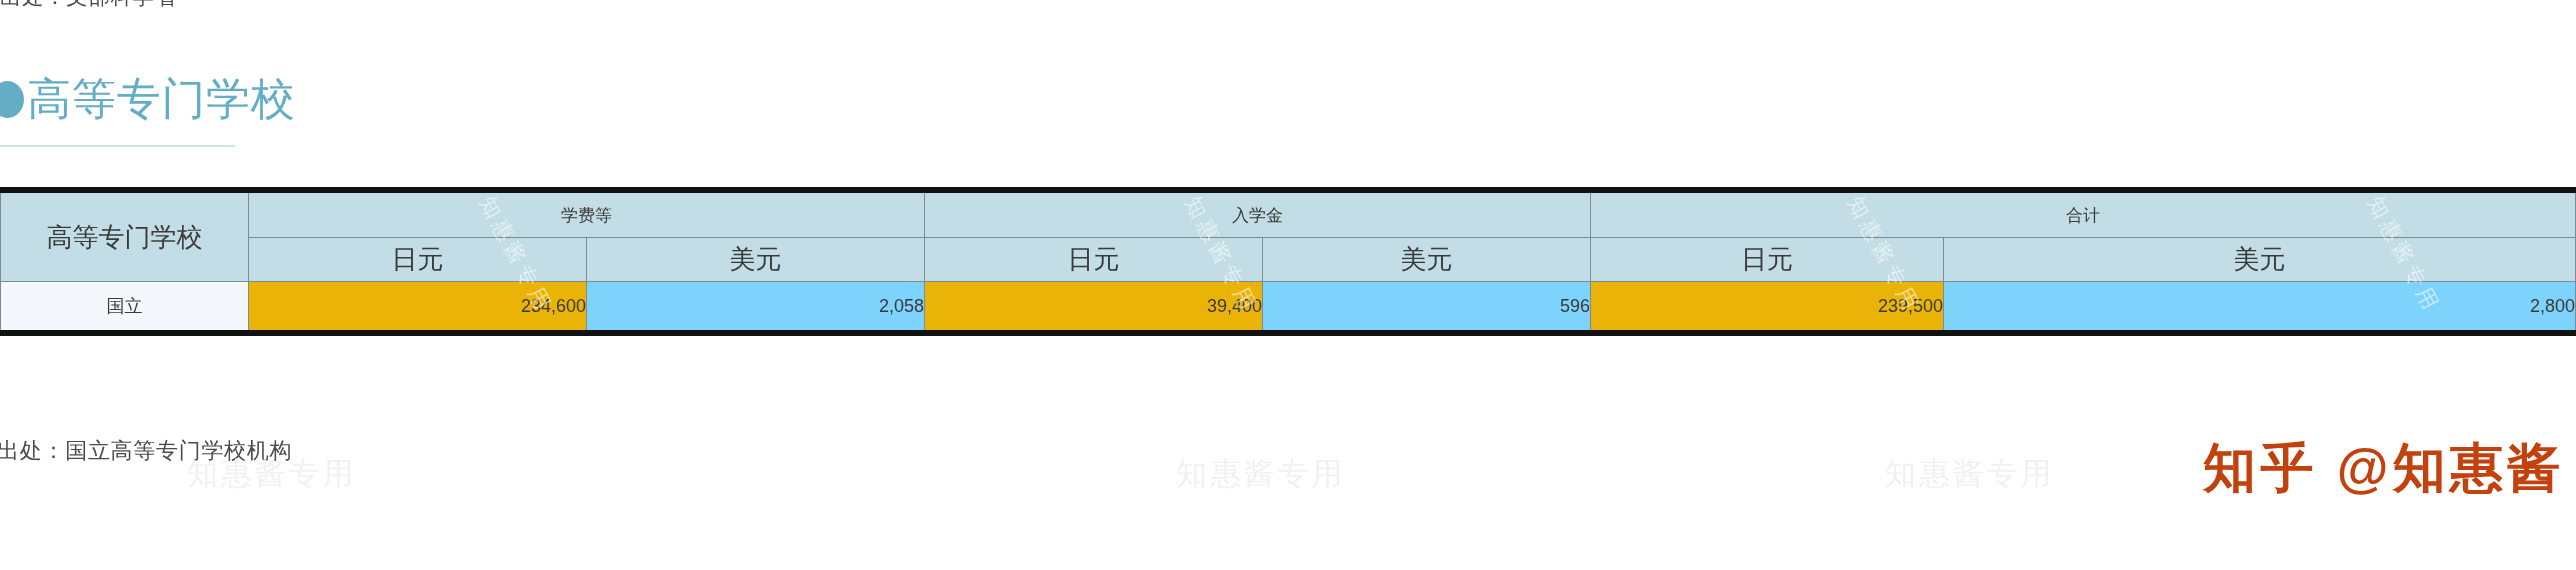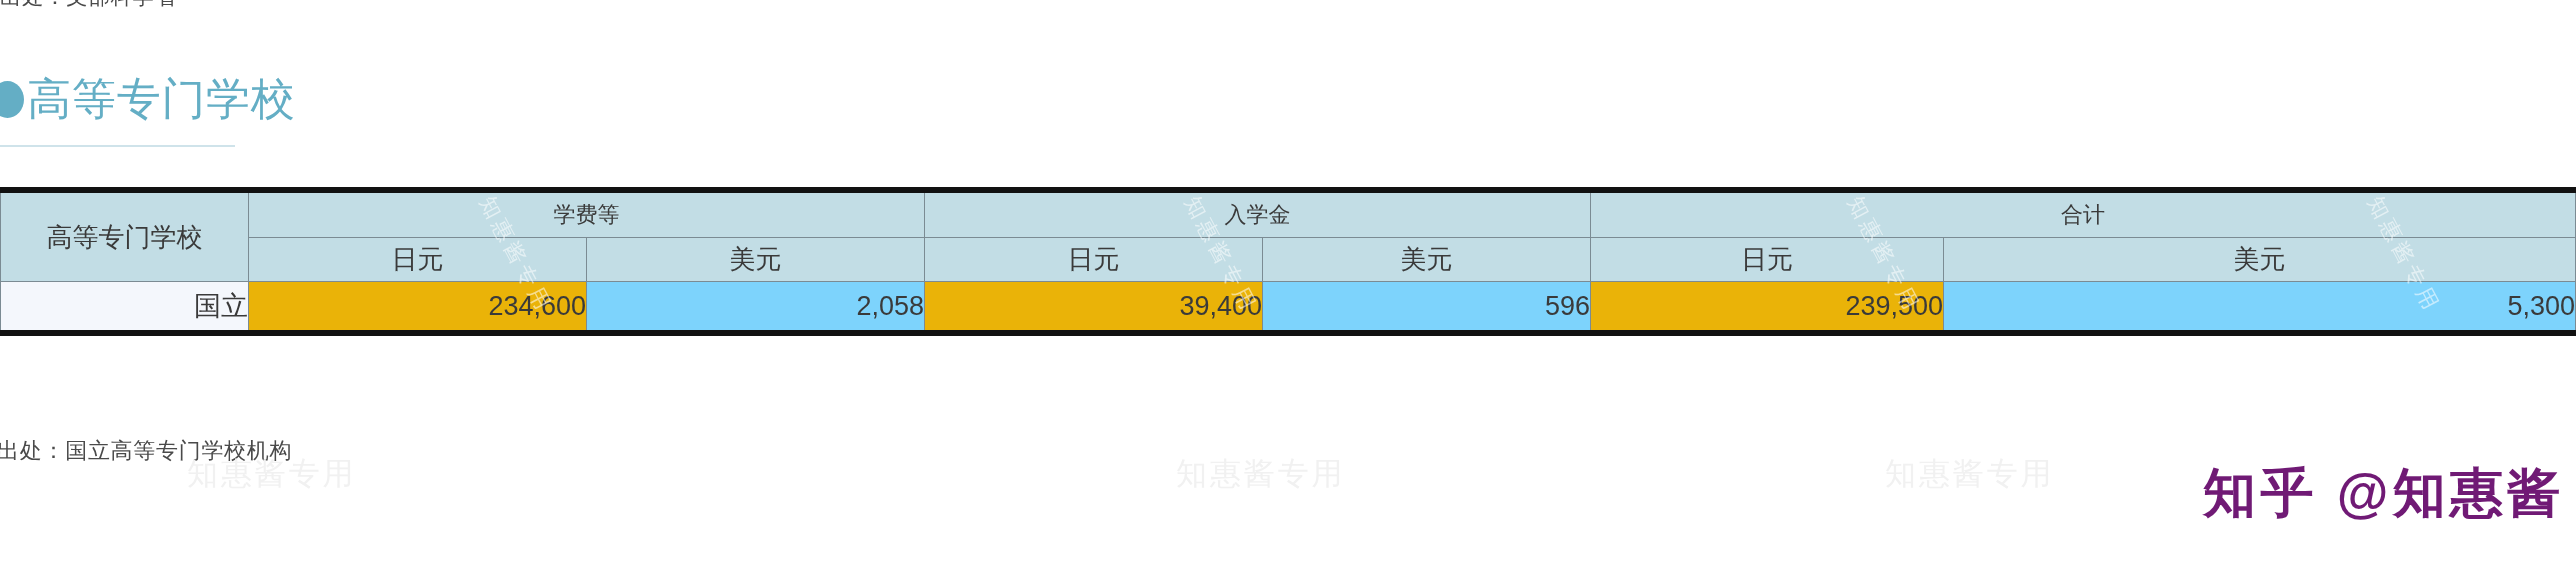--- a/index.html
+++ b/index.html
@@ -77,40 +77,39 @@
     font-weight: normal;
     color: #3a3a3a;
   }
   .fee-table thead th {
     background: #c2dde5;
   }
   .th-group {
     height: 44px;
     text-align: center;
     vertical-align: middle;
-    font-size: 22px;
+    font-size: 17px;
   }
   .th-rowspan {
     height: 87px;
     text-align: center;
     vertical-align: middle;
     font-size: 26px;
   }
   .th-sub {
     height: 43px;
     text-align: center;
     vertical-align: middle;
     font-size: 26px;
     font-family: Liberation Mono, monospace;
   }
   .fee-table tbody td {
     height: 48px;
     vertical-align: middle;
-    font-size: 27px;
-    text-align: right;
+    font-size: 18px;
   }
   .cell-label {
     text-align: center;
     background: #f4f7fc;
   }
   .cell-num-jpy {
     text-align: right;
     padding-right: 10px;
     background: #eab308;
   }
@@ -145,23 +144,23 @@
     font-size: 31px;
     color: #f1f1f1;
     letter-spacing: 2.9px;
     white-space: nowrap;
     pointer-events: none;
     user-select: none;
   }
   .wm-brand {
     position: absolute;
     right: 11.4px;
-    top: 458px;
+    top: 433px;
     font-size: 53px;
-    color: #701a75;
+    color: #c2410c;
     letter-spacing: 4.3px;
     white-space: nowrap;
     pointer-events: none;
     user-select: none;
     font-weight: bold;
   }
   .wm-diag {
     position: absolute;
     pointer-events: none;
     user-select: none;
@@ -211,21 +210,21 @@
     </tr>
   </thead>
   <tbody>
     <tr>
       <td class="cell-label">国立</td>
       <td class="cell-num-jpy">234,600</td>
       <td class="cell-num-usd">2,058</td>
       <td class="cell-num-jpy">39,400</td>
       <td class="cell-num-usd">596</td>
       <td class="cell-num-jpy">239,500</td>
-      <td class="cell-num-usd">5,300</td>
+      <td class="cell-num-usd">2,800</td>
     </tr>
   </tbody>
 </table>
 
 <div class="footer-source">出处：国立高等专门学校机构</div>
 
 <div class="wm-tile" style="left:187px;  top:453px;">知惠酱专用</div>
 <div class="wm-tile" style="left:1176px; top:453px;">知惠酱专用</div>
 <div class="wm-tile" style="left:1885px; top:453px;">知惠酱专用</div>
 

